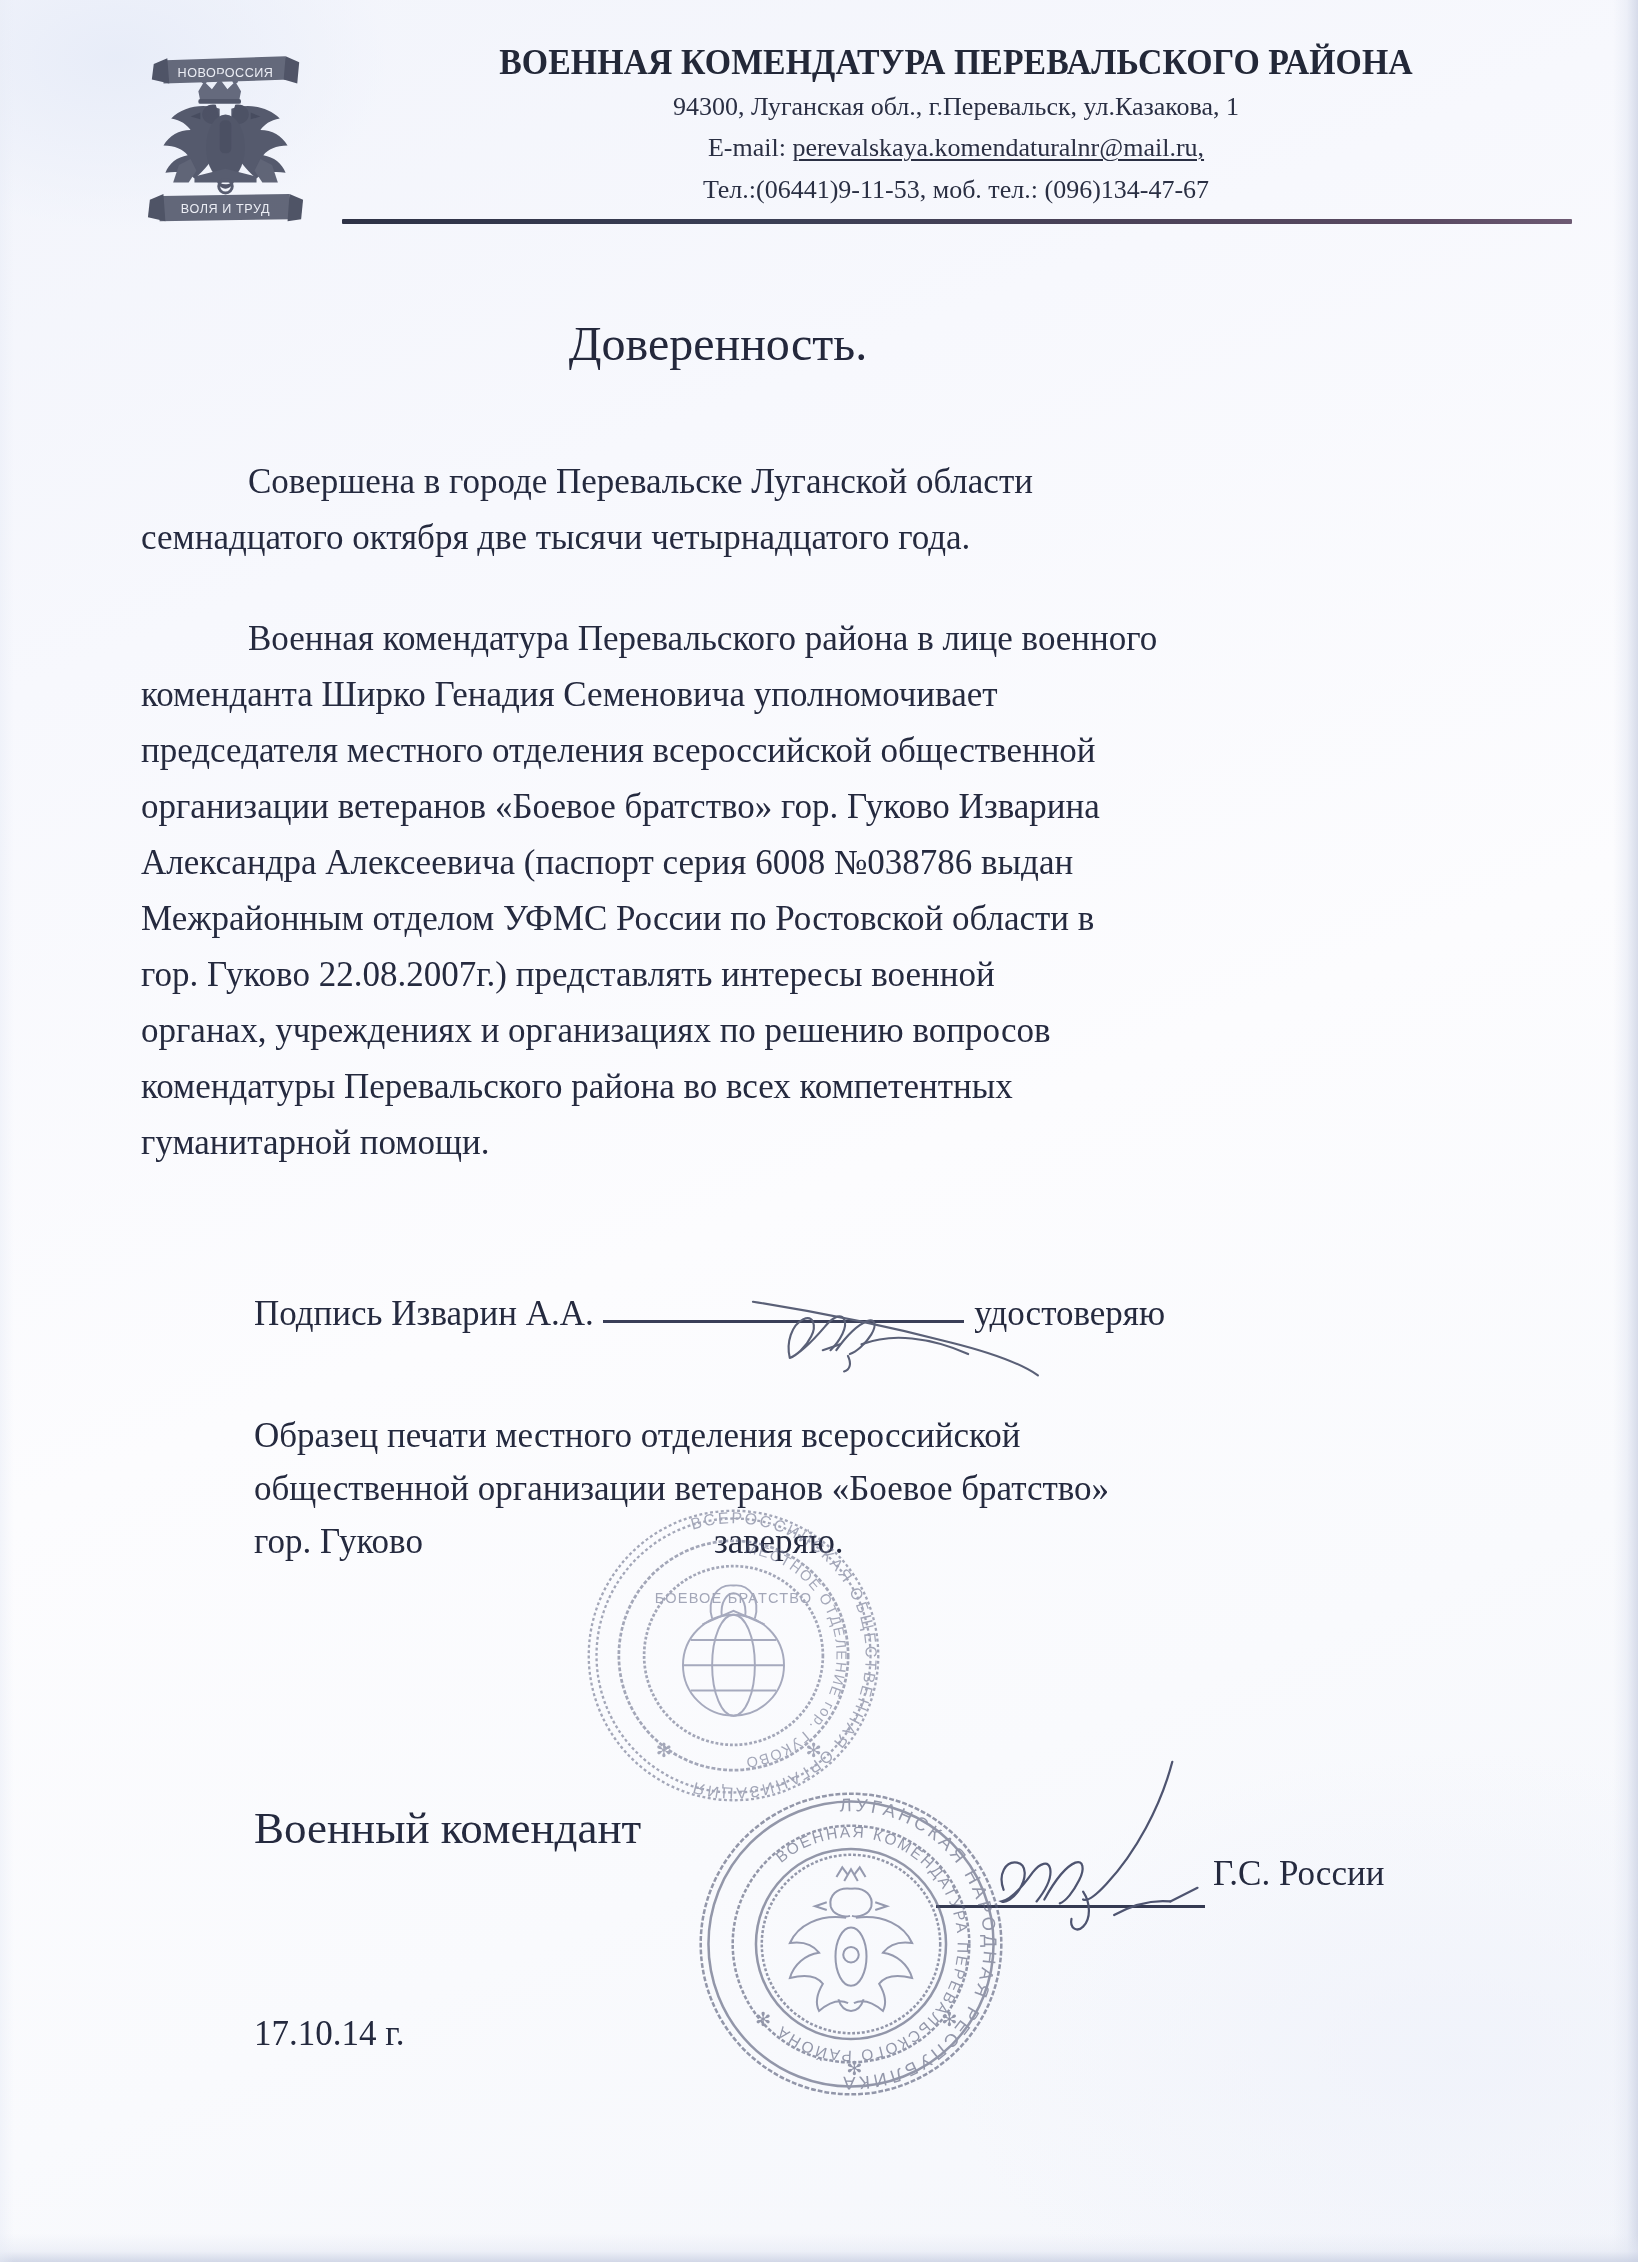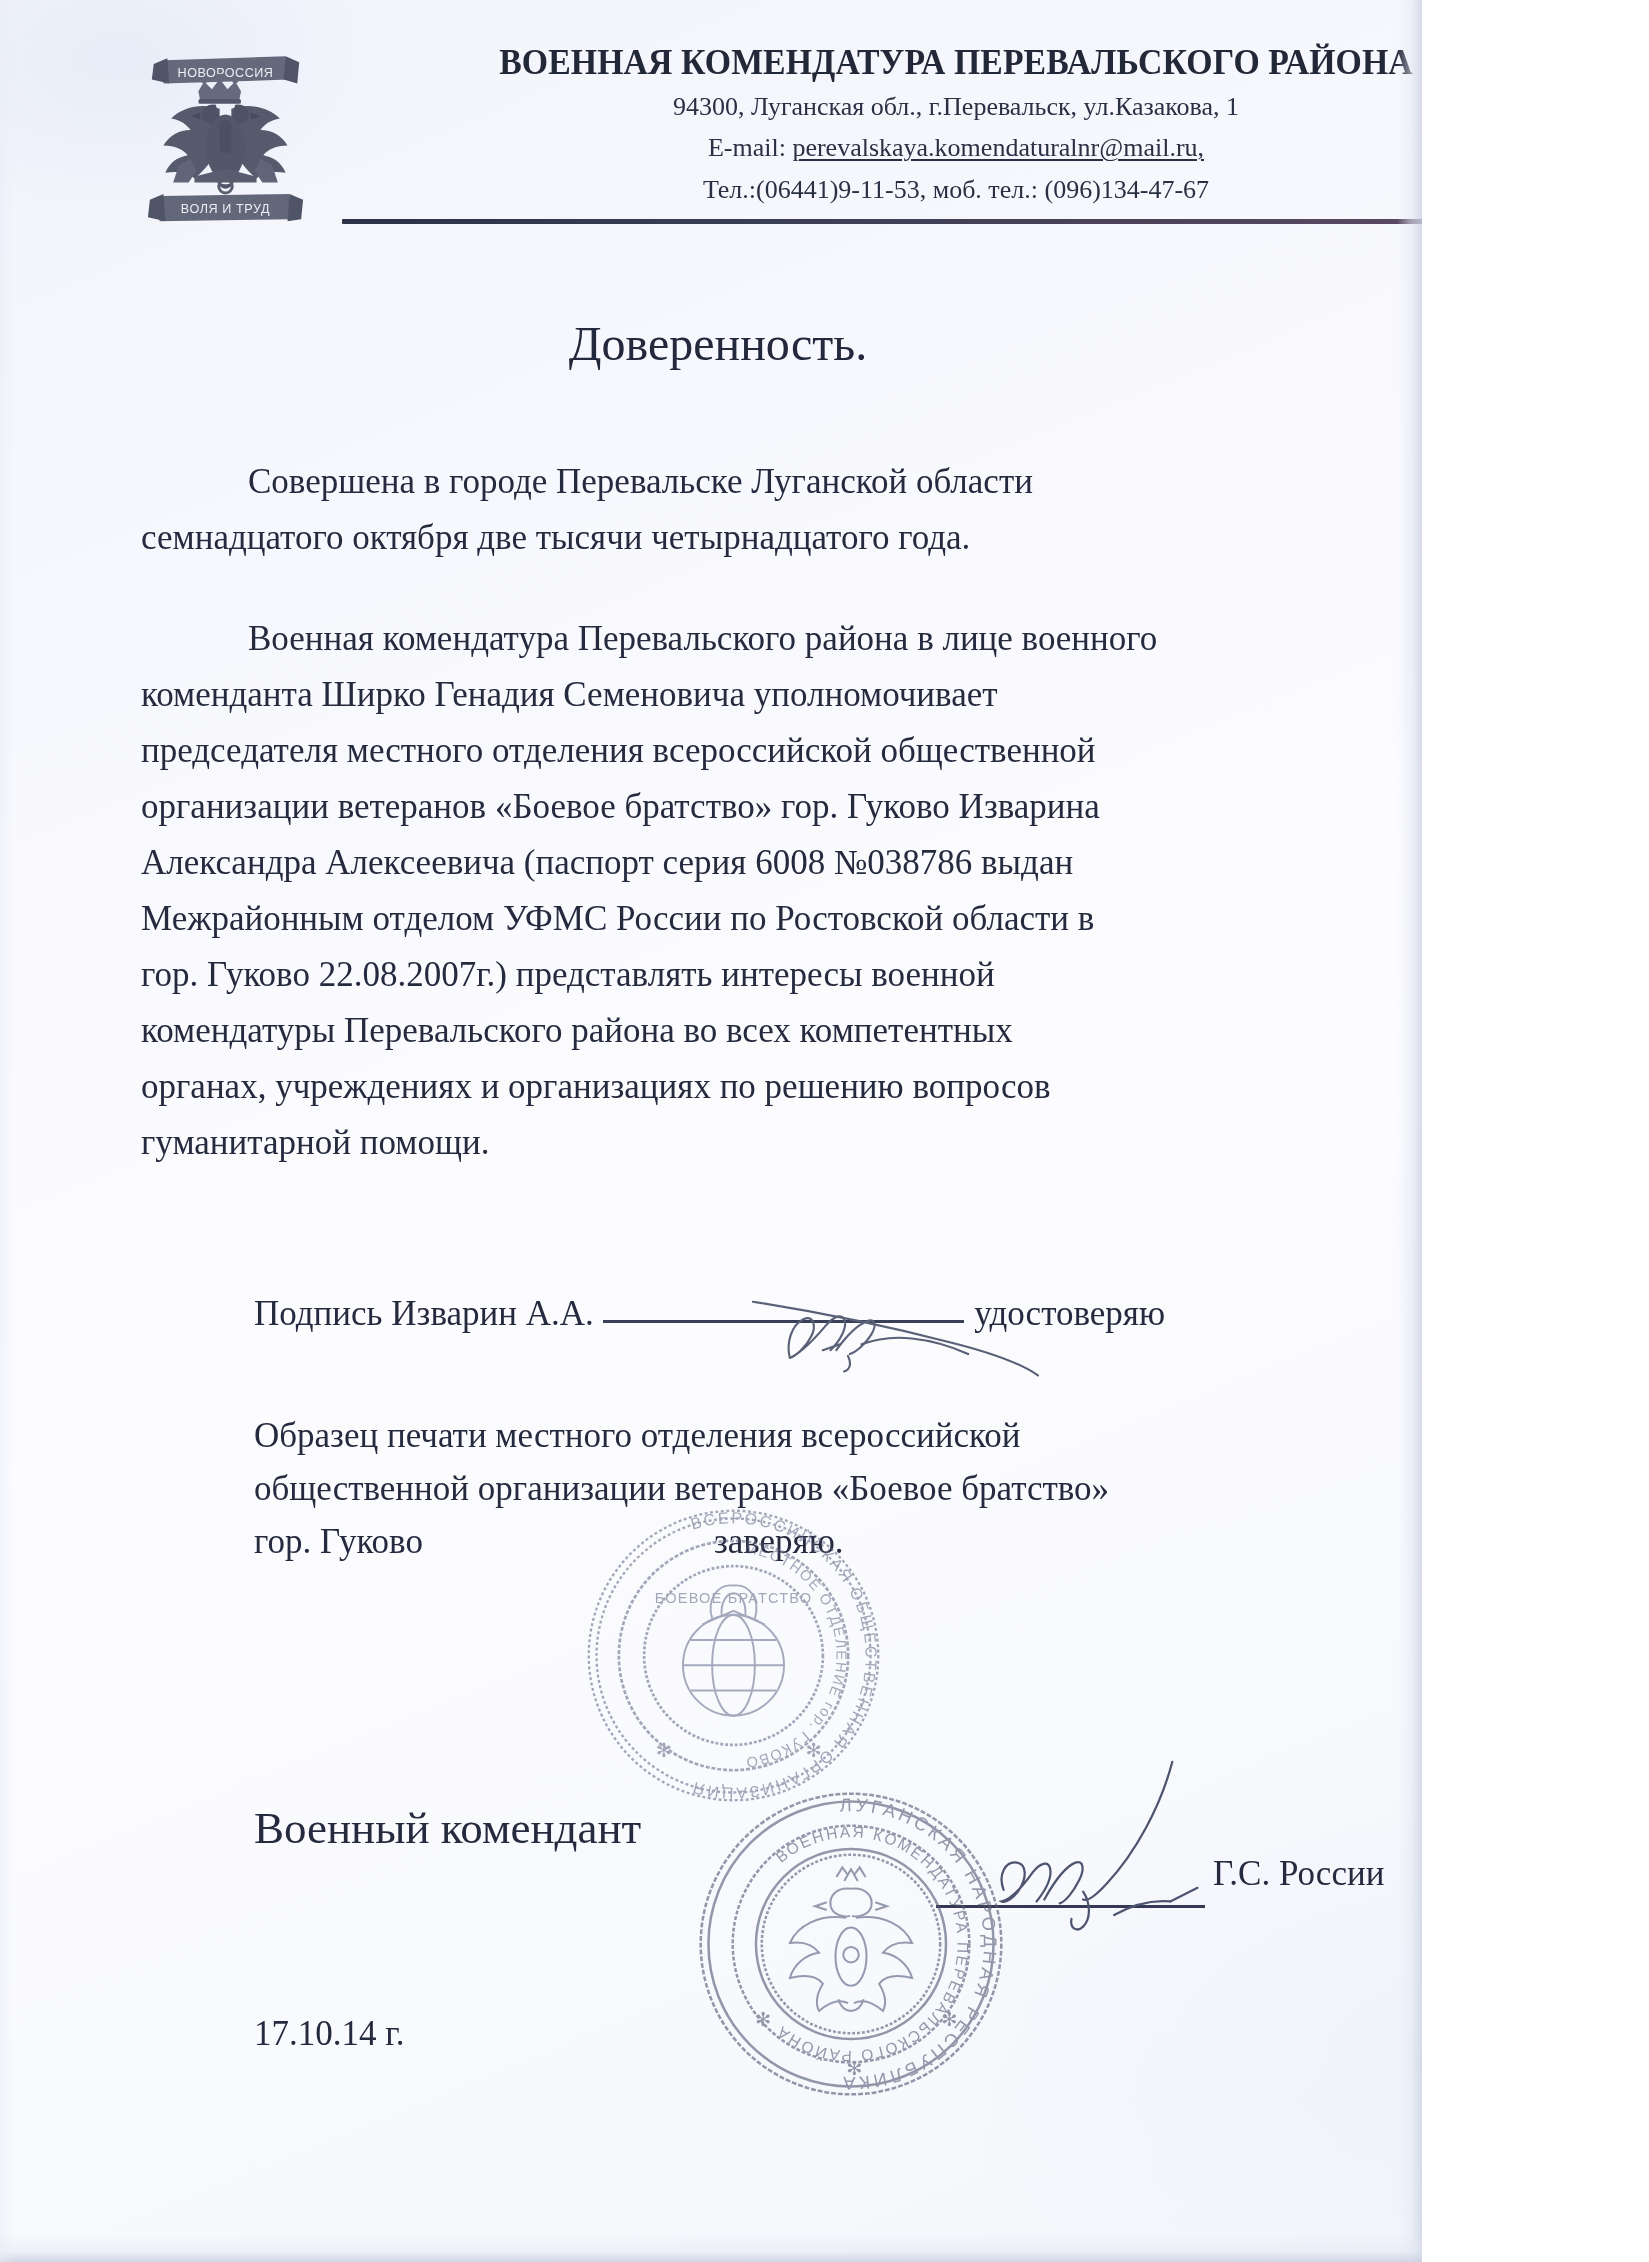--- a/index.html
+++ b/index.html
@@ -2,21 +2,21 @@
 <html><head>
 <meta charset="utf-8">
 <style>
   html, body {
     margin: 0;
     padding: 0;
     background: #ffffff;
   }
   .page {
     position: relative;
-    width: 1422px;
+    width: 1638px;
     height: 2263px;
     background:
       radial-gradient(ellipse 466px 291px at 116px 58px, rgba(231,236,248,0.95) 0%, rgba(244,246,252,0.35) 60%, rgba(255,255,255,0) 100%),
       radial-gradient(ellipse 679px 408px at 1456px 2057px, rgba(238,241,250,0.7) 0%, rgba(255,255,255,0) 75%),
       linear-gradient(158deg, #f2f4fb 0%, #f7f8fd 24%, #fcfcfe 52%, #f9fafd 74%, #f4f6fb 100%);
     overflow: hidden;
     font-family: "Liberation Serif", "DejaVu Serif", serif;
     color: #2b3047;
   }
   
@@ -274,22 +274,22 @@
     </div>
 
     <div class="para">
       <span class="ln ind">Военная комендатура Перевальского района в лице военного</span>
       <span class="ln">коменданта Ширко Генадия Семеновича уполномочивает</span>
       <span class="ln">председателя местного отделения  всероссийской общественной</span>
       <span class="ln">организации ветеранов «Боевое братство» гор. Гуково Изварина</span>
       <span class="ln">Александра Алексеевича (паспорт серия 6008 №038786 выдан</span>
       <span class="ln">Межрайонным отделом УФМС России по Ростовской области в</span>
       <span class="ln">гор. Гуково 22.08.2007г.) представлять интересы военной</span>
+      <span class="ln">органах, учреждениях и организациях по решению вопросов</span>
       <span class="ln">комендатуры Перевальского района во всех компетентных</span>
-      <span class="ln">органах, учреждениях и организациях по решению вопросов</span>
       <span class="ln">гуманитарной помощи.</span>
     </div>
   </div>
 
   <div class="sig-verify">
     <span>Подпись Изварин А.А.</span><span class="sig-blank"></span><span>удостоверяю</span>
   </div>
 
   <div class="ink ink-1">
     <svg width="388" height="126" viewBox="0 0 400 130">

